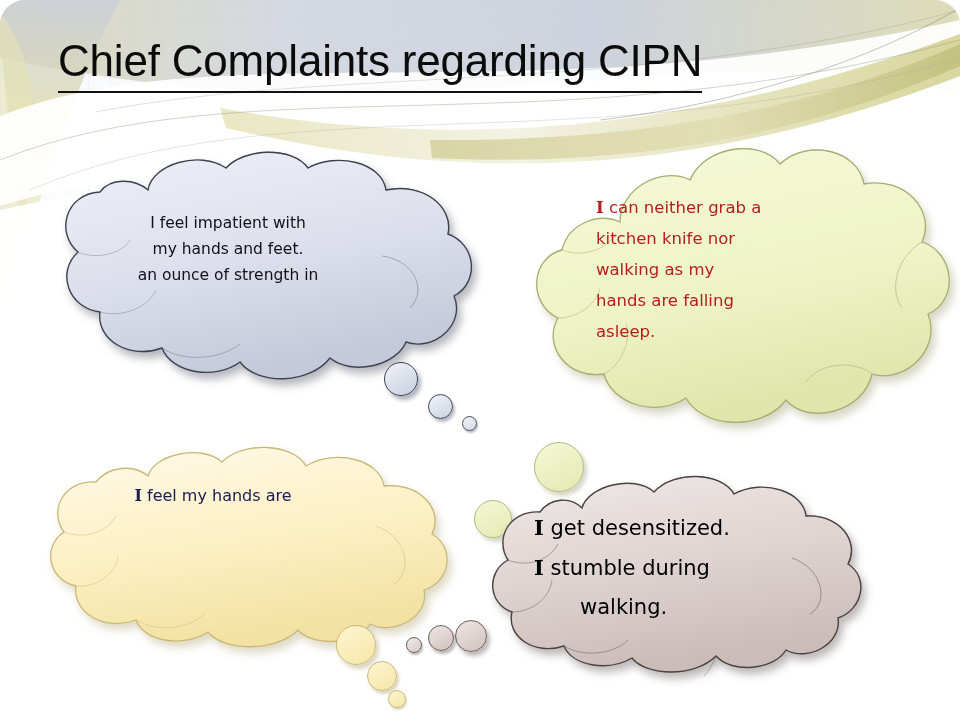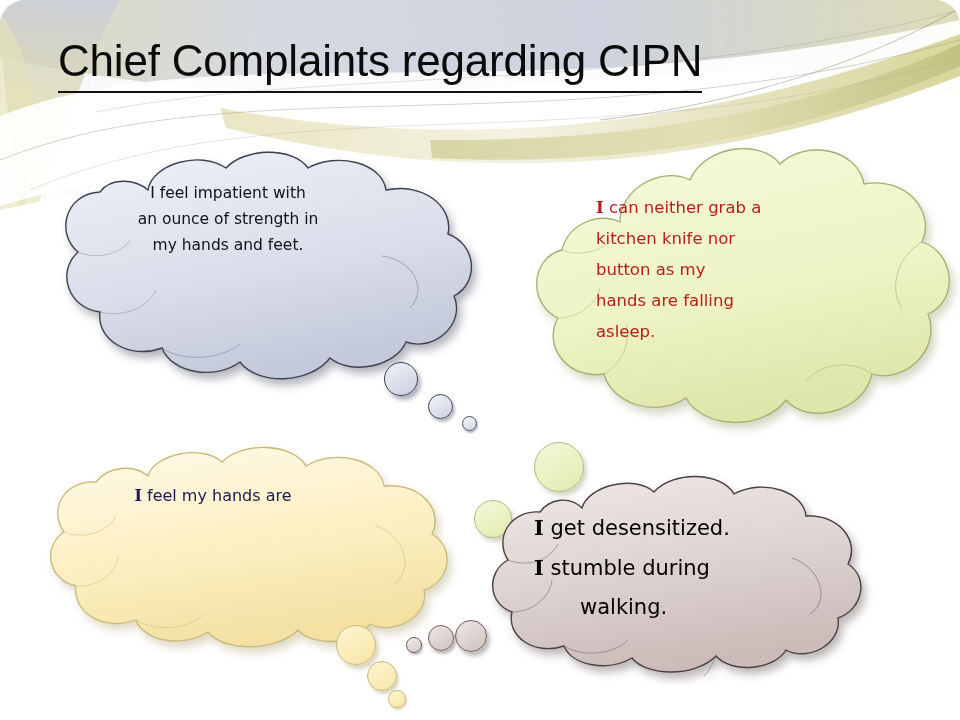--- a/index.html
+++ b/index.html
@@ -75,21 +75,21 @@
   .cloud-text {
     position: absolute;
     z-index: 3;
     box-sizing: border-box;
   }
   .cloud-text p { margin: 0; }
 
   
   #cloud-blue .cloud-text {
     left: 62px;
-    top: 32px;
+    top: 62px;
     width: 272px;
     text-align: center;
     font-family: "DejaVu Sans", sans-serif;
     font-size: 15.5px;
     line-height: 26px;
     color: #111118;
   }
 
   
   #cloud-green .cloud-text {
@@ -217,22 +217,22 @@
         <path d="M196,20 C214,0 262,-2 278,20" fill="none" stroke="#3e4250" stroke-width="1" opacity="0.55"></path>
         <path d="M356,42 C392,34 424,58 418,86" fill="none" stroke="#3e4250" stroke-width="0.9" opacity="0.45"></path>
         <path d="M352,108 C384,112 398,142 380,160" fill="none" stroke="#50566a" stroke-width="0.9" opacity="0.45"></path>
         <path d="M132,200 C152,214 190,212 210,196" fill="none" stroke="#50566a" stroke-width="0.9" opacity="0.4"></path>
         <path d="M70,164 C92,170 118,160 126,142" fill="none" stroke="#50566a" stroke-width="0.9" opacity="0.35"></path>
         <path d="M48,104 C66,112 92,106 100,92" fill="none" stroke="#50566a" stroke-width="0.9" opacity="0.35"></path>
       </g>
     </svg>
     <div class="cloud-text">
       <p>I feel impatient with</p>
+      <p>my hands and feet.</p>
       <p>an ounce of strength in</p>
-      <p>my hands and feet.</p>
     </div>
   </div>
 
   <div class="tail-dot" style="left:384px; top:362px; width:32px; height:32px;
               background:linear-gradient(150deg,#f0f2f8,#c9cfdf);
               border:1.3px solid #3e4250; box-shadow:3px 4px 4px rgba(80,86,104,0.45);"></div>
   <div class="tail-dot" style="left:428px; top:394px; width:23px; height:23px;
               background:linear-gradient(150deg,#f2f4f9,#ccd2e1);
               border:1.2px solid #3e4250; box-shadow:2px 3px 3px rgba(80,86,104,0.4);"></div>
   <div class="tail-dot" style="left:462px; top:416px; width:13px; height:13px;
@@ -263,21 +263,21 @@
         <path d="M398,106 C374,120 364,152 378,172" fill="none" stroke="#a8ad72" stroke-width="1" opacity="0.6"></path>
         <path d="M348,238 C330,224 296,226 282,246" fill="none" stroke="#a8ad72" stroke-width="1" opacity="0.55"></path>
         <path d="M80,238 C96,230 108,206 102,188" fill="none" stroke="#a8ad72" stroke-width="1" opacity="0.5"></path>
         <path d="M34,182 C52,182 72,170 76,152" fill="none" stroke="#a8ad72" stroke-width="1" opacity="0.5"></path>
         <path d="M38,114 C58,122 82,114 92,98" fill="none" stroke="#a8ad72" stroke-width="1" opacity="0.5"></path>
       </g>
     </svg>
     <div class="cloud-text">
       <p><span class="cap">I</span> can neither grab a</p>
       <p>kitchen knife nor</p>
-      <p>button as my</p>
+      <p>walking as my</p>
       <p>hands are falling</p>
       <p>asleep.</p>
     </div>
   </div>
 
   <div class="tail-dot" style="left:534px; top:442px; width:48px; height:48px;
               background:linear-gradient(150deg,#f4f8d8,#e3eab0);
               border:1.2px solid #b3b780; box-shadow:3px 4px 4px rgba(150,153,110,0.4);"></div>
   <div class="tail-dot" style="left:474px; top:500px; width:36px; height:36px;
               background:linear-gradient(150deg,#f4f8d8,#e3eab0);

